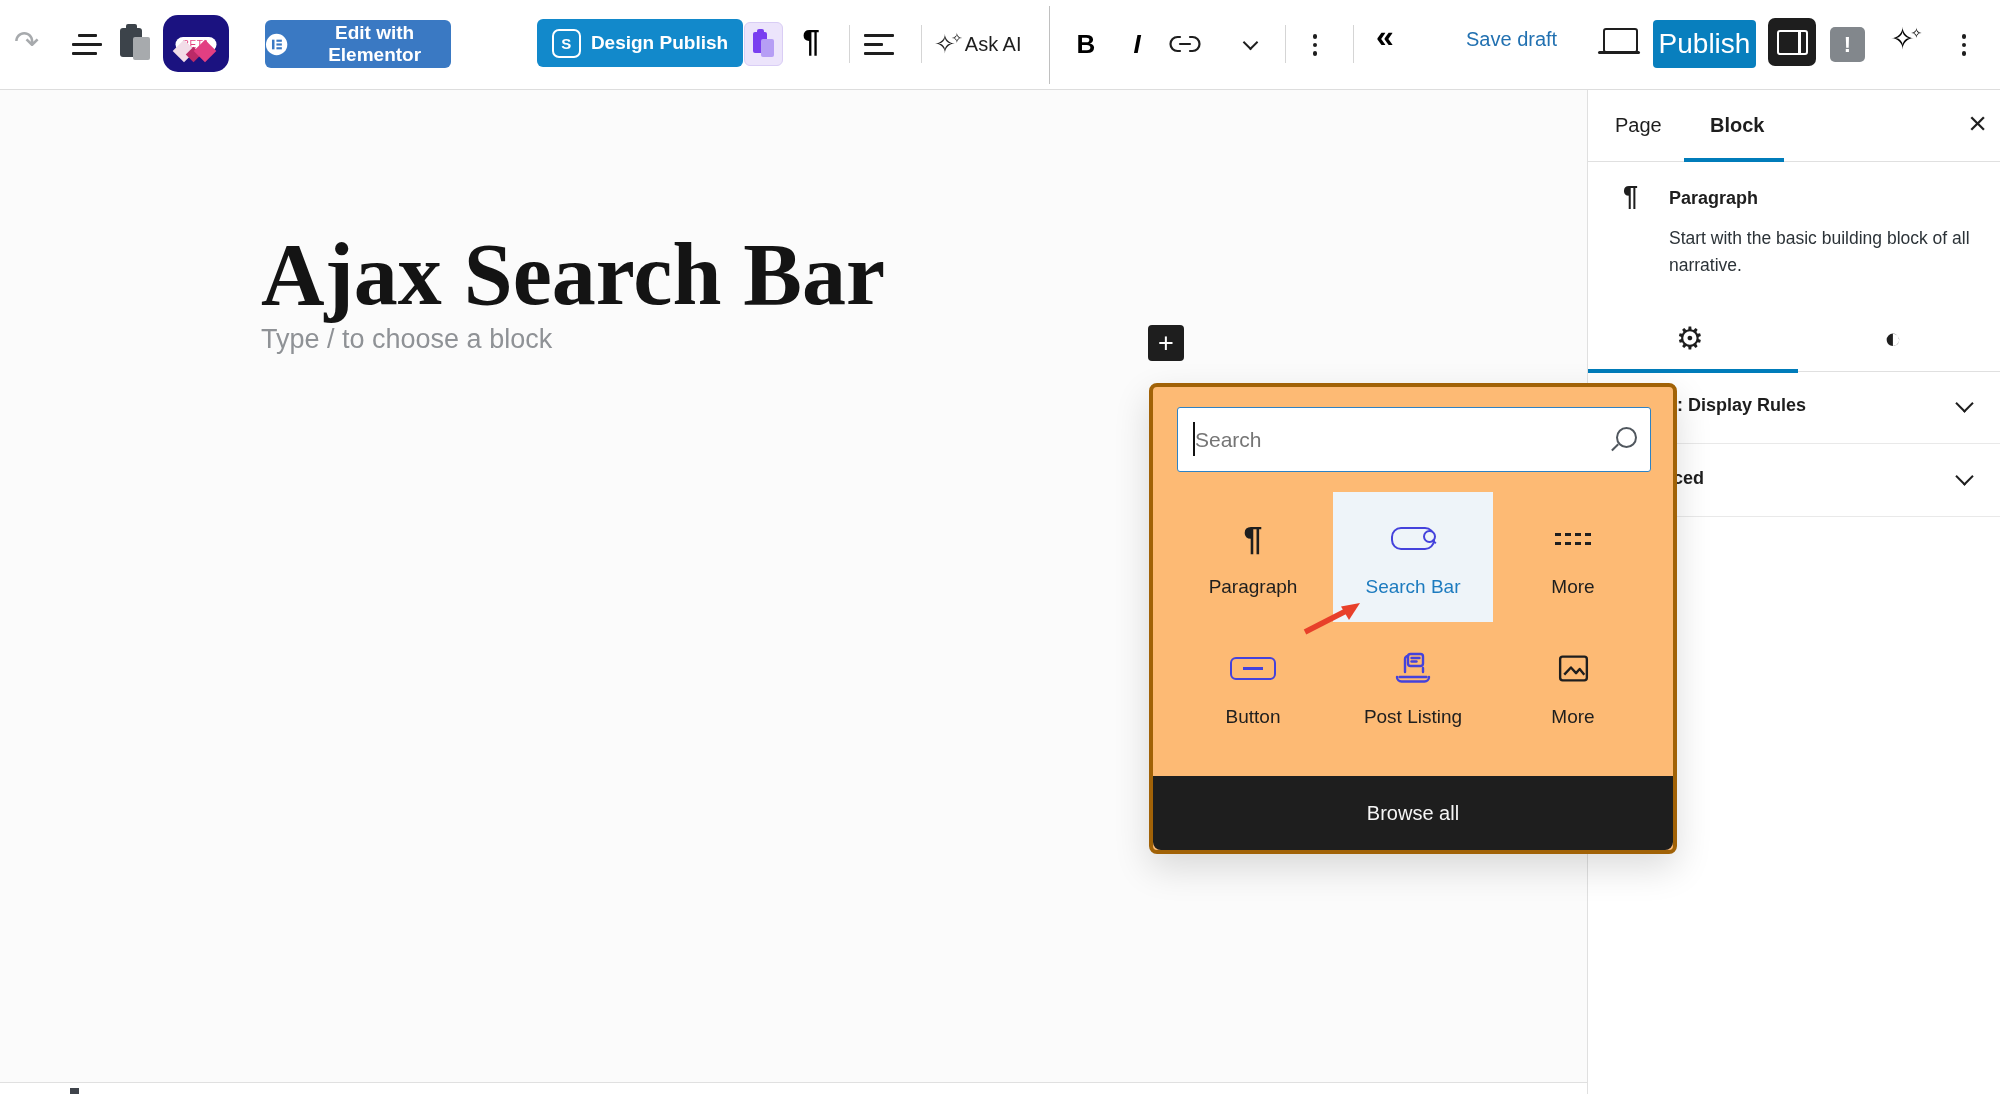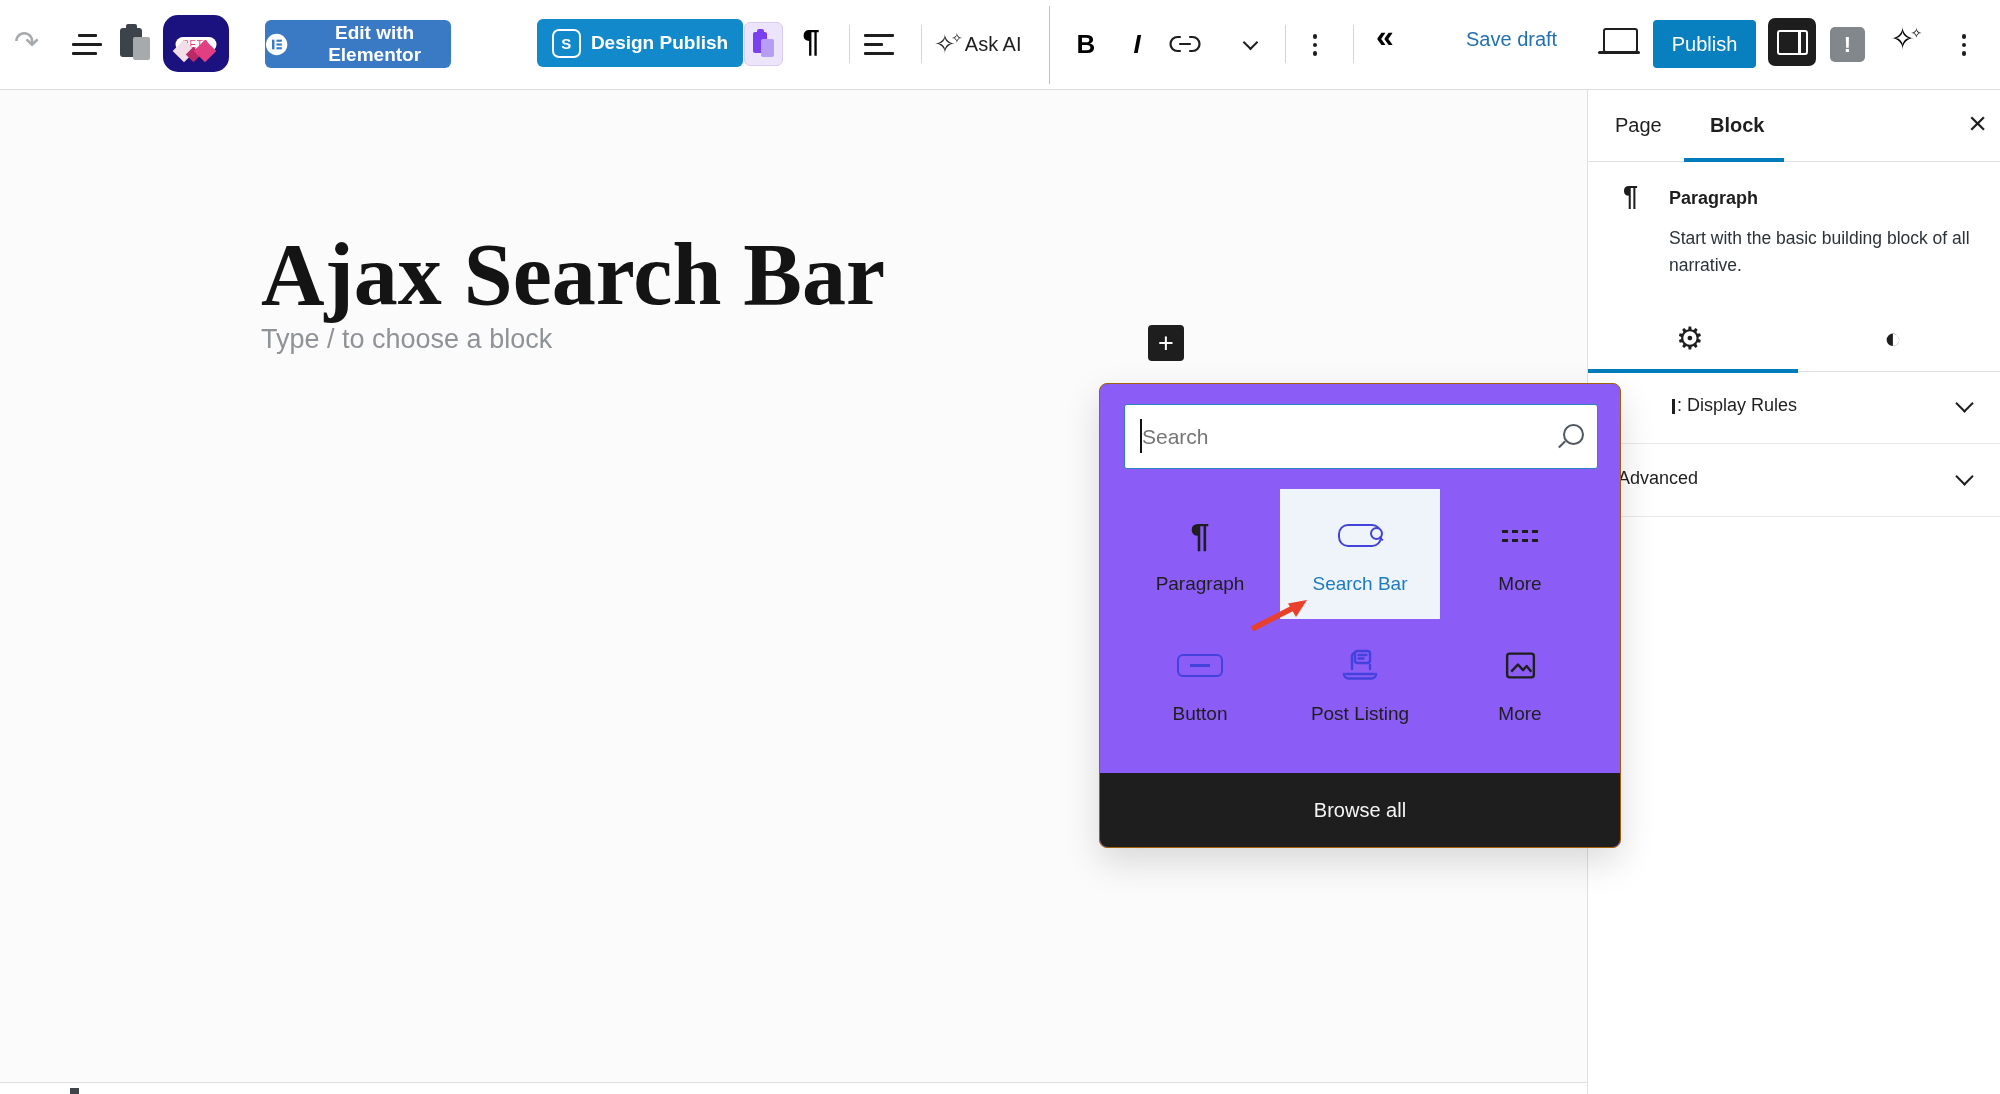--- a/index.html
+++ b/index.html
@@ -60,21 +60,21 @@
   .chevbtn{left:1240px;top:32px;width:20px;height:20px}
   .kebab{flex-direction:column;gap:4px}
   .kebab i{width:4.5px;height:4.5px;border-radius:50%;background:#1e1e1e}
   .kb1{left:1305px;top:30px;width:20px;height:30px}
   .collapse{left:1376px;top:18px;font-size:32px;font-weight:600}
 
   .savedraft{left:1466px;top:28px;font-size:20px;color:#2271b1}
   .laptop{left:1598px;top:28px;width:42px;height:30px}
   .laptop .scr{position:absolute;left:5px;top:0;width:31px;height:21px;border:2.4px solid #1e1e1e;border-radius:3px}
   .laptop .base{position:absolute;left:0;top:23px;width:42px;height:3px;background:#1e1e1e;border-radius:2px}
-  .publish{left:1653px;top:20px;width:103px;height:48px;background:#087fbe;border-radius:4px;color:#fff;font-size:20px;font-weight:400}
+  .publish{left:1653px;top:20px;width:103px;height:48px;background:#087fbe;border-radius:4px;color:#fff;font-size:28px;font-weight:400}
   .ptoggle{left:1768px;top:18px;width:48px;height:48px;background:#1e1e1e;border-radius:7px}
   .ptog{width:27px;height:21px;border:2.2px solid #fff;border-radius:3px;position:relative}
   .ptog::after{content:"";position:absolute;right:5px;top:0;bottom:0;width:2.2px;background:#fff}
   .warnbtn{left:1830px;top:27px;width:35px;height:35px;background:#82878c;border-radius:5px;color:#fff;font-size:22px;font-weight:700}
   .spark2{left:1890px;top:24px}
   .spark2 .spark{font-size:30px;line-height:30px}
   .kb2{left:1954px;top:30px;width:20px;height:30px}
 
   
   .pagetitle{position:absolute;left:261px;top:170px;font-family:"Liberation Serif",serif;font-size:88px;
@@ -93,26 +93,26 @@
   .cardpara{position:absolute;left:35px;top:92px;font-size:27px;font-weight:700}
   .cardname{position:absolute;left:81px;top:99px;font-size:18px;font-weight:700}
   .carddesc{position:absolute;left:81px;top:136px;width:322px;font-size:17.5px;line-height:27px;color:#2c3338}
   .sbtabs2{position:absolute;left:0;top:221px;width:100%;height:61px;border-bottom:1px solid #e0e0e0}
   .gear{position:absolute;left:88px;top:10px;font-size:31px;cursor:pointer}
   .halfc{position:absolute;left:296px;top:12px;font-size:29px;cursor:pointer}
   .tabline2{position:absolute;left:0;bottom:-2px;width:210px;height:4px;background:#007cba}
   .panelrow{position:absolute;left:0;width:100%;height:72px;cursor:pointer}
   .pr1{top:282px;border-bottom:1px solid #e9e9e9}
   .pr2{top:355px;border-bottom:1px solid #e9e9e9}
-  .prlabel{position:absolute;top:24px;font-size:18px;font-weight:400;white-space:nowrap}
+  .prlabel{position:absolute;top:24px;font-size:18px;font-weight:700;white-space:nowrap}
   .frag{position:absolute;left:84px;top:28px;width:3px;height:15px;background:#1e1e1e}
   .prchev{position:absolute;left:370px;top:26px}
 
   
-  .popup{position:absolute;left:1099px;top:383px;width:520px;height:463px;background:#8b5cf6;border:1px solid #a16207;
+  .popup{position:absolute;left:1149px;top:383px;width:520px;height:463px;background:#fdba74;border:4px solid #a16207;
          border-radius:8px;box-shadow:0 14px 36px rgba(0,0,0,.14);z-index:40}
   .searchwrap{position:absolute;left:24px;top:20px;width:472px;height:63px;border:1.5px solid #2e82c4;border-radius:3px;background:#fff}
   .searchwrap input{position:absolute;left:0;top:0;width:100%;height:100%;border:none;outline:none;background:none;
                     font-family:"Liberation Sans",sans-serif;font-size:21px;color:#1e1e1e;padding:0 50px 0 17px;box-sizing:border-box}
   .searchwrap input::placeholder{color:#757575}
   .caret{position:absolute;left:15px;top:14px;width:1.6px;height:34px;background:#111}
   .mag{position:absolute;left:438px;top:19px;width:17px;height:17px;border:2.4px solid #50575e;border-radius:50%}
   .mag::after{content:"";position:absolute;width:2.4px;height:9px;background:#50575e;left:-4px;bottom:-6px;transform:rotate(45deg)}
 
   .grid{position:absolute;left:20px;top:105px;width:480px;display:grid;grid-template-columns:repeat(3,160px);grid-auto-rows:130px}

